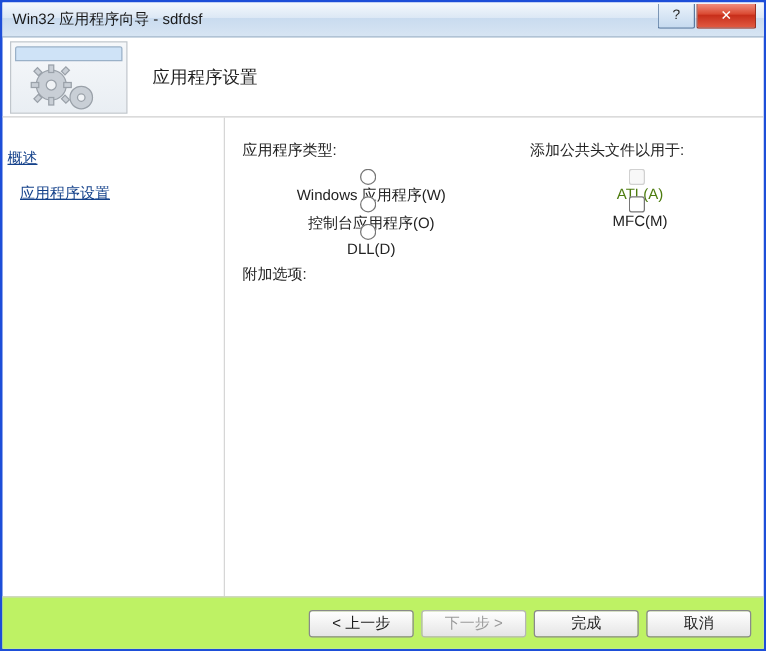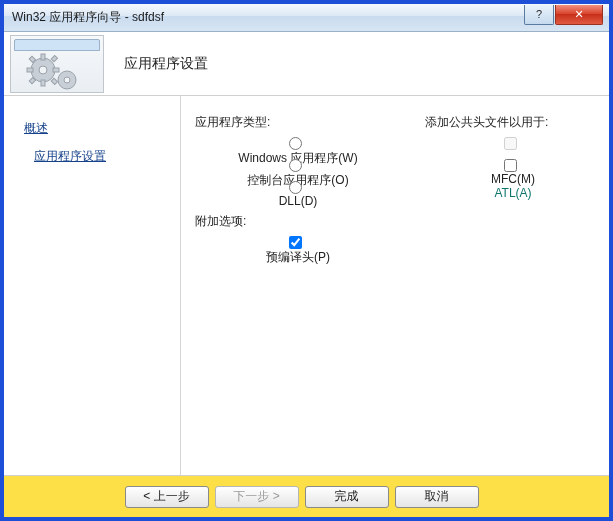--- a/index.html
+++ b/index.html
@@ -1,48 +1,48 @@
 <!DOCTYPE html>
 <html><head>
 <meta charset="utf-8">
 <style>
   * { box-sizing: border-box; margin: 0; padding: 0; }
   body { font-family: "Microsoft YaHei", "SimSun", Tahoma, sans-serif; font-size: 12px; background: #fff; }
-  .window { width: 613px; height: 521px; border: 4px solid #1d4ed8; background: #fff; display: flex; flex-direction: column; position: relative; }
+  .window { width: 613px; height: 521px; border: 2px solid #1d4ed8; background: #fff; display: flex; flex-direction: column; position: relative; }
   
   .titlebar { height: 28px; background: linear-gradient(to bottom, #f5f9fd 0%, #dce8f5 45%, #c9dbef 46%, #d7e5f3 100%); border-bottom: 1px solid #9ab1c8; display: flex; align-items: center; padding-left: 8px; color: #1a1a1a; font-size: 12px; }
   .titlebar .title-text { flex: 1; }
   .titlebar .btn-group { display: flex; height: 20px; margin-top: -6px; }
   .titlebar .tbtn { width: 30px; height: 20px; display: flex; align-items: center; justify-content: center; border: 1px solid #5a7aa0; border-top: none; border-radius: 0 0 2px 2px; margin-right: 1px; font-size: 11px; color: #2a2a2a; cursor: pointer; }
   .titlebar .help-btn { background: linear-gradient(to bottom, #eaf2fb, #c6daef); }
   .titlebar .close-btn { width: 48px; background: linear-gradient(to bottom, #f08f7f, #d9472f 45%, #c62c18 46%, #e15a42 100%); color: #fff; border-color: #9a3020; margin-right: 6px; }
   
   .header { height: 64px; display: flex; align-items: center; border-bottom: 1px solid #d0d0d0; }
   .header .thumb { width: 94px; height: 58px; margin: 3px 0 3px 6px; border: 1px solid #c0c6cc; background: linear-gradient(to bottom, #f6f8fa, #e9eef3); position: relative; overflow: hidden; }
   .header .thumb .winframe { position: absolute; left: 3px; top: 3px; right: 3px; height: 12px; background: #cfe3f7; border: 1px solid #9ab1c8; border-radius: 2px 2px 0 0; }
   .header .thumb svg { position: absolute; left: 14px; top: 16px; }
   .header h1 { font-size: 14px; font-weight: normal; color: #1f1f1f; margin-left: 20px; }
   
   .body { flex: 1; display: flex; }
-  .nav { width: 178px; border-right: 1px solid #d6d6d6; padding: 18px 0 0 20px; }
+  .nav { width: 178px; border-right: 1px solid #d6d6d6; padding: 18px 0 0 4px; }
   .nav .nav-item { color: #15428b; font-size: 12px; line-height: 28px; cursor: pointer; text-decoration: underline; }
   .nav .nav-item.indent { margin-left: 10px; }
   .content { flex: 1; padding: 18px 14px 0 14px; display: flex; gap: 30px; color: #232323; }
   .col { flex: 0 0 auto; }
   .col.left { width: 200px; }
   .col.right { width: 170px; }
   .group-label { color: #232323; margin-bottom: 6px; }
   .option-row { display: flex; align-items: center; height: 22px; margin-left: 6px; flex-direction: column; }
   .option-row input[type=radio], .option-row input[type=checkbox] { margin-right: 6px; }
   .option-row label { cursor: pointer; }
-  .option-row.disabled label { color: #0f766e; margin-top: 36px; }
+  .option-row.disabled label { color: #4d7c0f; }
   .option-row.disabled input { accent-color: #9a9a9a; }
   .section-gap { height: 10px; }
   
-  .footer { height: 42px; border-top: 1px solid #d0d0d0; background: #fde047; display: flex; align-items: center; justify-content: center; padding-right: 10px; gap: 6px; }
+  .footer { height: 42px; border-top: 1px solid #d0d0d0; background: #bef264; display: flex; align-items: center; justify-content: flex-end; padding-right: 10px; gap: 6px; }
   .btn { min-width: 84px; height: 22px; border: 1px solid #8a8a8a; border-radius: 3px; background: linear-gradient(to bottom, #ffffff, #e5e5e5); font-size: 12px; cursor: pointer; display: inline-flex; align-items: center; justify-content: center; color: #1a1a1a; }
   .btn.disabled { color: #9a9a9a; border-color: #b6b6b6; cursor: default; }
 </style>
 </head>
 <body>
 
 <div class="window">
 
   <div class="titlebar">
     <span class="title-text">Win32 应用程序向导 - sdfdsf</span>
@@ -102,24 +102,20 @@
           <label>控制台应用程序(O)</label>
         </div>
         <div class="option-row">
           <input type="radio" name="apptype" style="">
           <label>DLL(D)</label>
         </div>
 
         <div class="section-gap"></div>
         <div class="group-label">附加选项:</div>
 
-        <div class="option-row">
-          <input type="checkbox" checked="" style="">
-          <label>预编译头(P)</label>
-        </div>
       </div>
 
       <div class="col right">
         <div class="group-label">添加公共头文件以用于:</div>
 
         <div class="option-row disabled">
           <input type="checkbox" disabled="" style="">
           <label>ATL(A)</label>
         </div>
         <div class="option-row">

